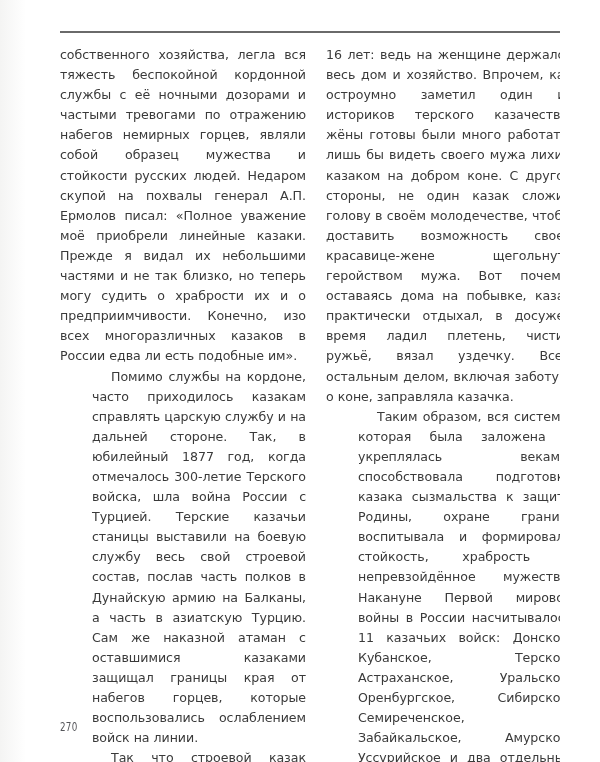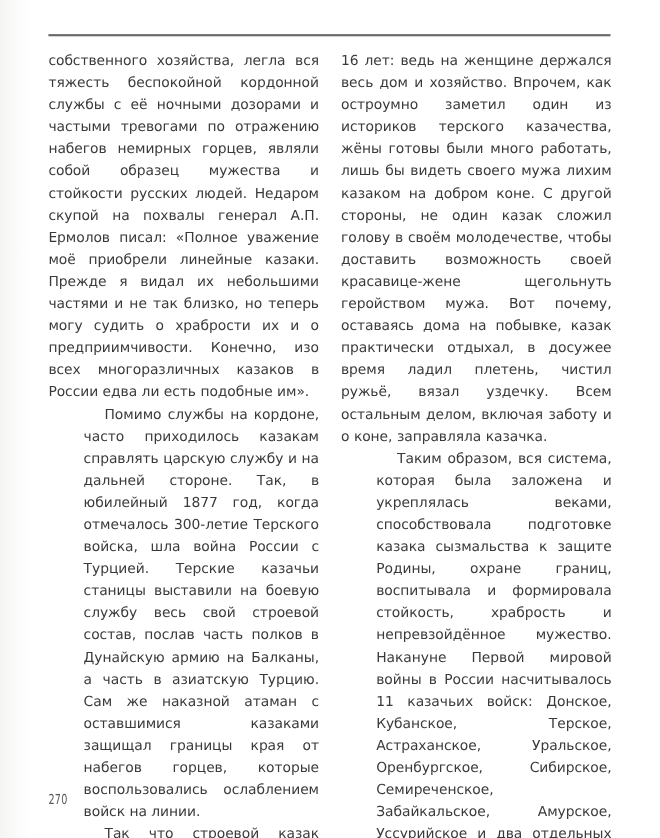--- a/index.html
+++ b/index.html
@@ -11,20 +11,21 @@
   body {
     font-family: "DejaVu Sans", "Liberation Sans", sans-serif;
   }
   .page {
     position: relative;
     width: 560px;
     height: 762px;
     background: #fdfdfd;
     overflow: hidden;
     box-sizing: border-box;
+    padding-left: 16px;
   }
   
   .page::before {
     content: "";
     position: absolute;
     inset: 0;
     background:
       linear-gradient(90deg, #f4f4f3 0px, #ffffff 26px, #ffffff 570px, #f5f5f4 600px);
     pointer-events: none;
     z-index: 0;

